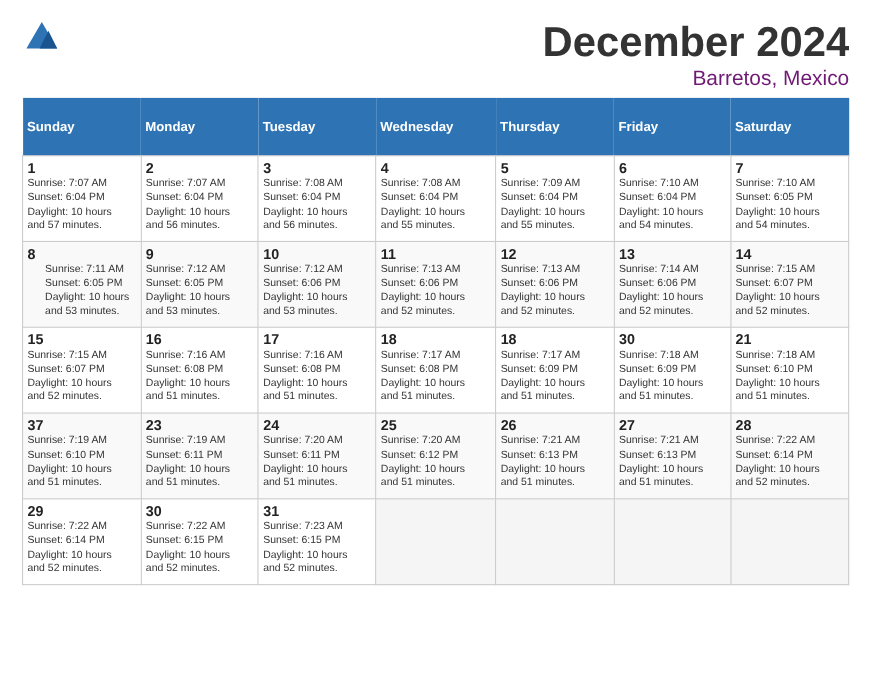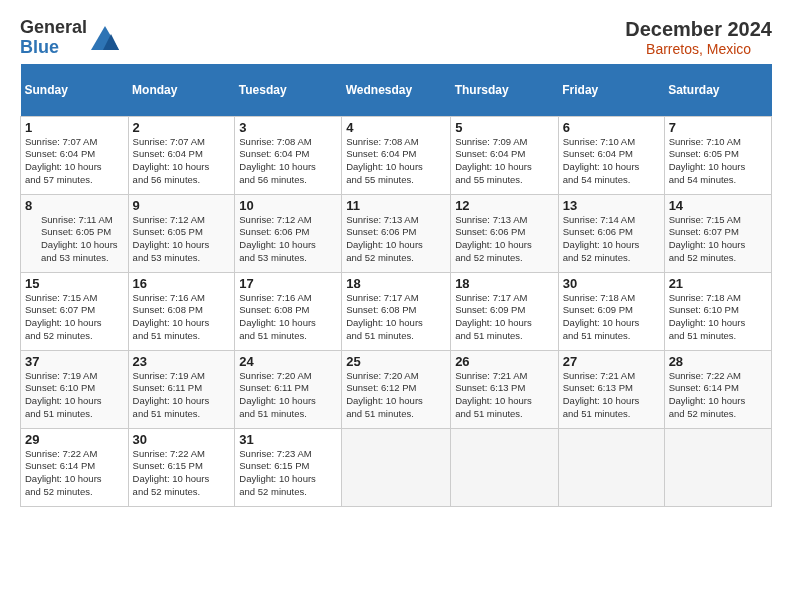--- a/index.html
+++ b/index.html
@@ -41,28 +41,27 @@
     }
     .logo-icon {
       width: 32px;
       height: 28px;
       margin-left: 2px;
     }
     .title-section {
       text-align: right;
     }
     .month-title {
-      font-size: 20px;
+      font-size: 38px;
       font-weight: bold;
       color: #333;
     }
     .location {
-      font-size: 14px;
-      color: #c2410c;
-      text-align: center;
+      font-size: 19px;
+      color: #701a75;
     }
     table {
       width: 100%;
       border-collapse: collapse;
       font-size: 10.5px;
     }
     th {
       background-color: #2e74b5;
       color: white;
       padding: 19px 4px;
@@ -99,24 +98,20 @@
       color: #333;
       line-height: 1.35;
     }
   </style>
 </head>
 <body>
 
 <div class="container">
   <div class="header-row">
     <div class="logo">
-      <div class="logo-text">
-        <span class="logo-general">General</span>
-        <span class="logo-blue">Blue</span>
-      </div>
       <svg class="logo-icon" viewBox="0 0 32 28">
         <polygon points="16,2 30,26 2,26" fill="#2e74b5"></polygon>
         <polygon points="22,10 30,26 14,26" fill="#1a5490"></polygon>
       </svg>
     </div>
     <div class="title-section">
       <div class="month-title">December 2024</div>
       <div class="location">Barretos, Mexico</div>
     </div>
   </div>

